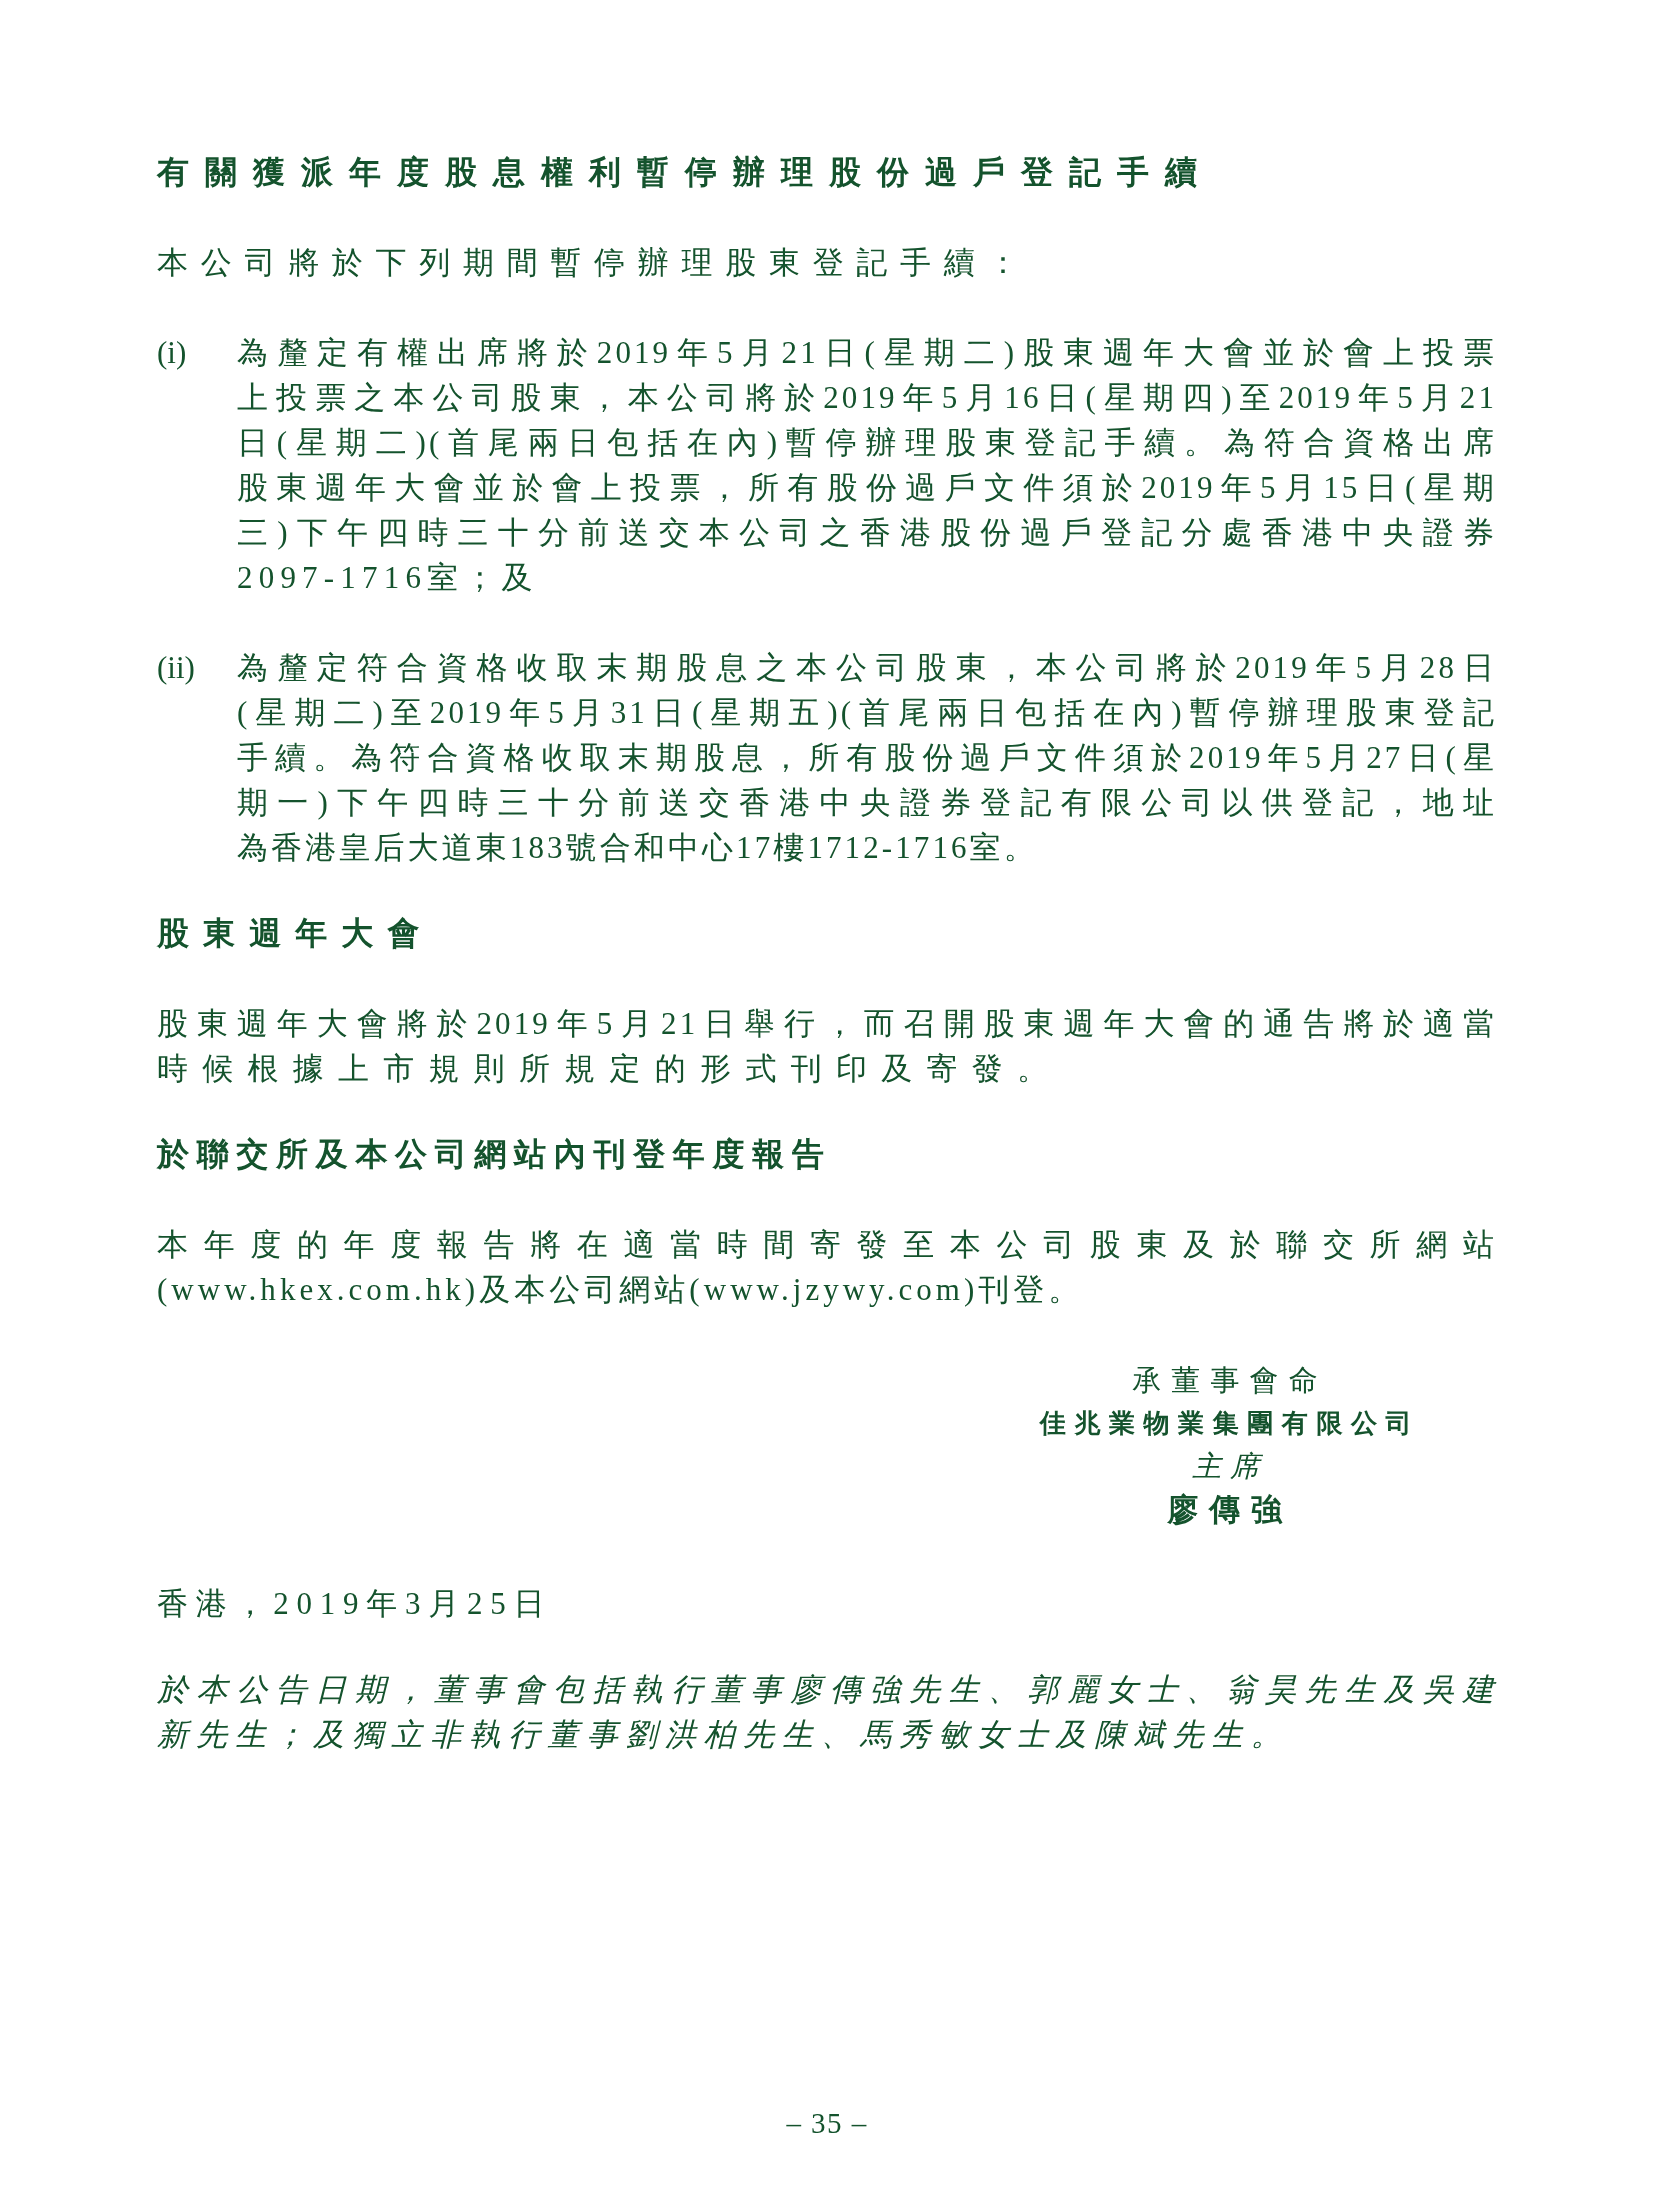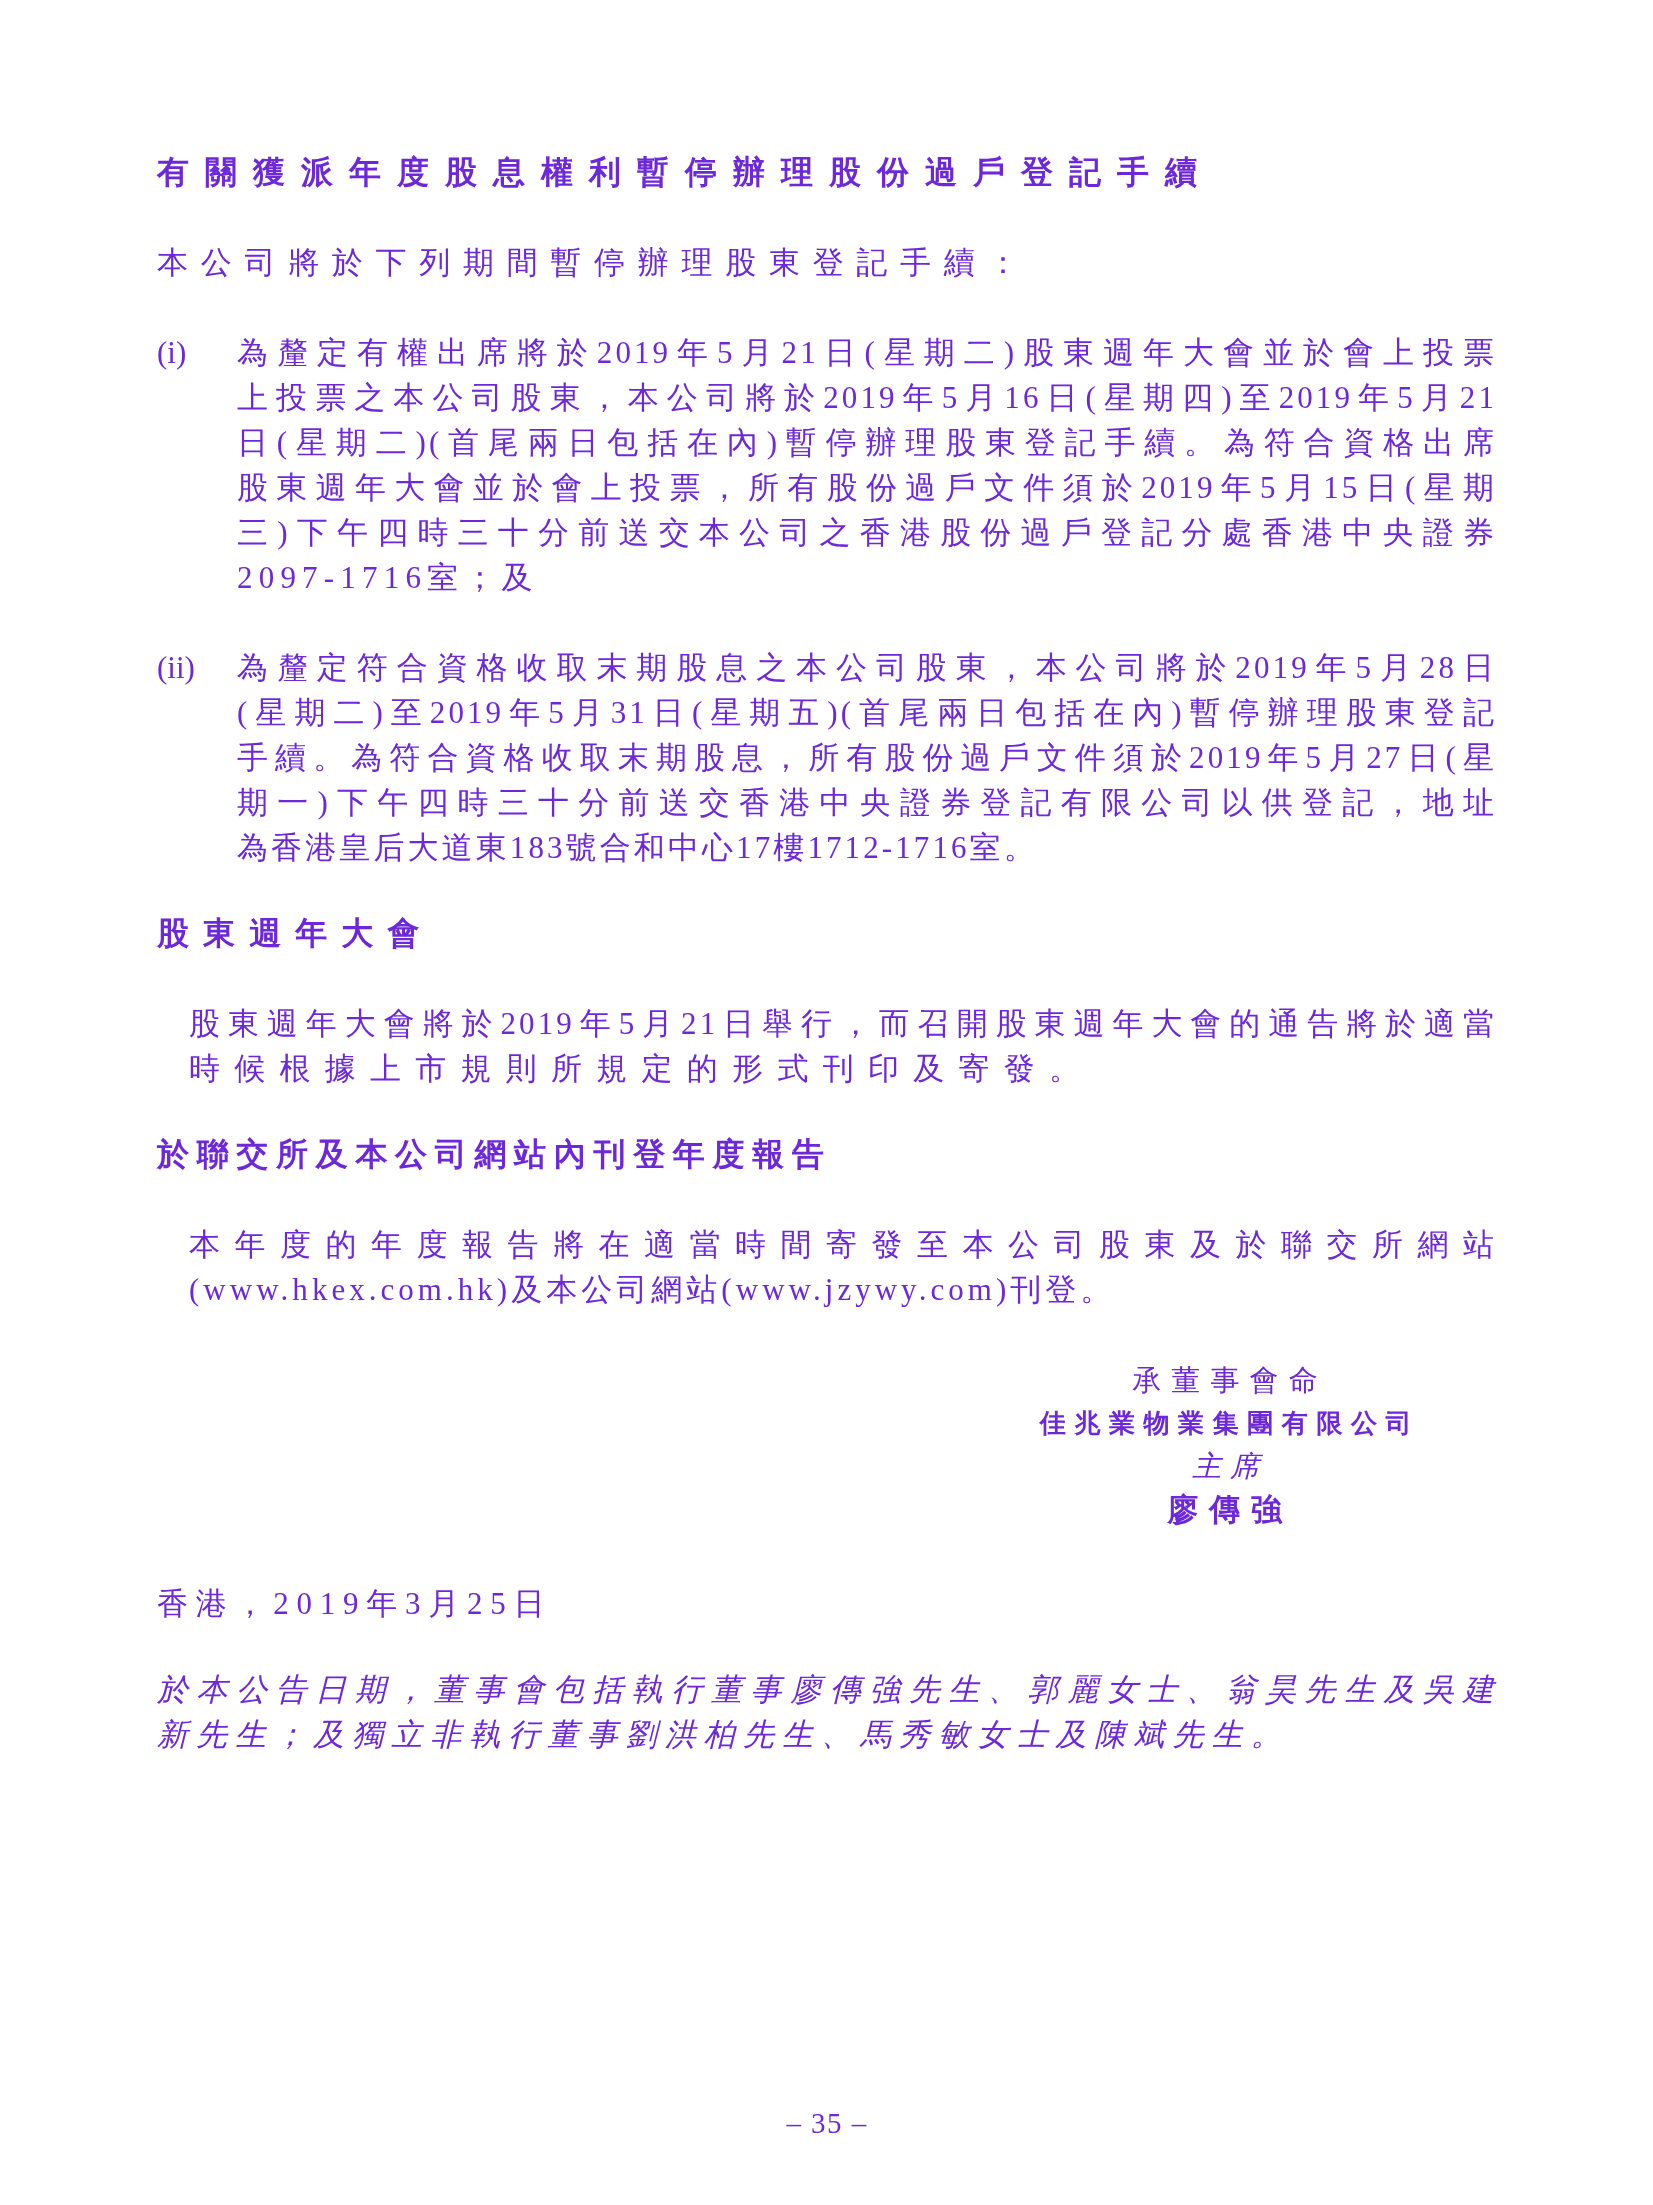--- a/index.html
+++ b/index.html
@@ -2,21 +2,21 @@
 <html style="font-size:10.7px"><head>
 <meta charset="utf-8">
 <style>
   html,body{margin:0;padding:0;background:#888;}
   .page{
     position:relative;
     width:1654px;
     height:2205px;
     margin:0 auto;
     background:#ffffff;
-    color:#6d28d9;
+    color:#14532d;
     font-family:"Liberation Serif","DejaVu Serif",serif;
     font-size:31px;
     overflow:hidden;
   }
   .content{
     position:absolute;
     left:157px;
     right:157px;
     top:0;
   }
@@ -56,21 +56,21 @@
   }
   .list-label{
     flex:none;
     width:80px;
     line-height:45px;
   }
   .list-body{
     flex:1 1 auto;
     min-width:0;
   }
-  .para{margin-top:45px;margin-left:32px;}
+  .para{margin-top:45px;}
   .signature{
     margin-top:47px;
     margin-left:833px;
     width:480px;
     text-align:center;
   }
   .sig-line{
     line-height:43px;
     height:43px;
   }

